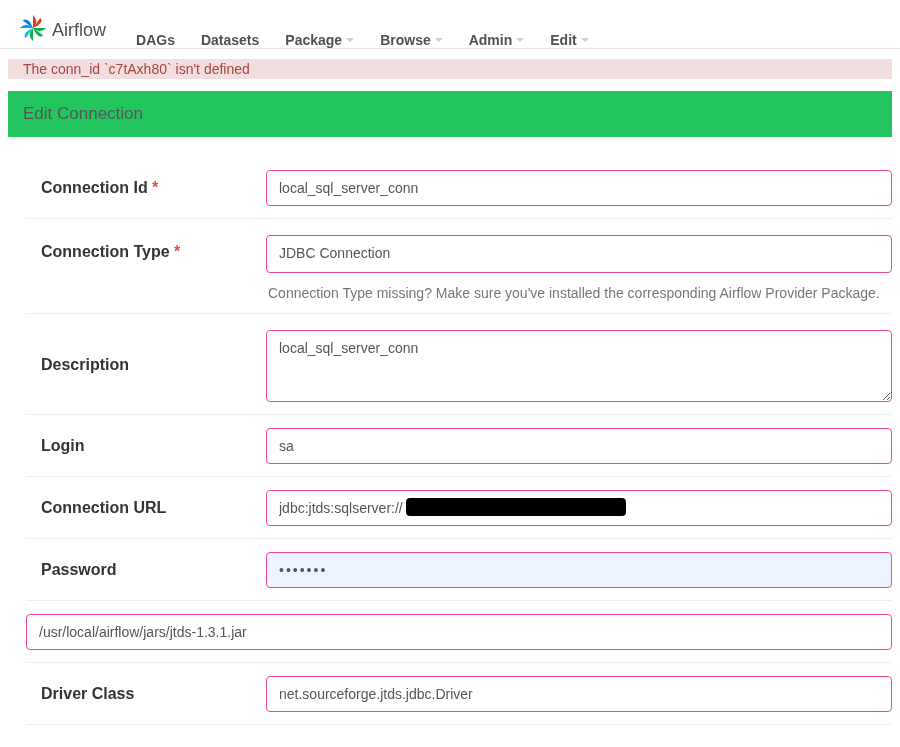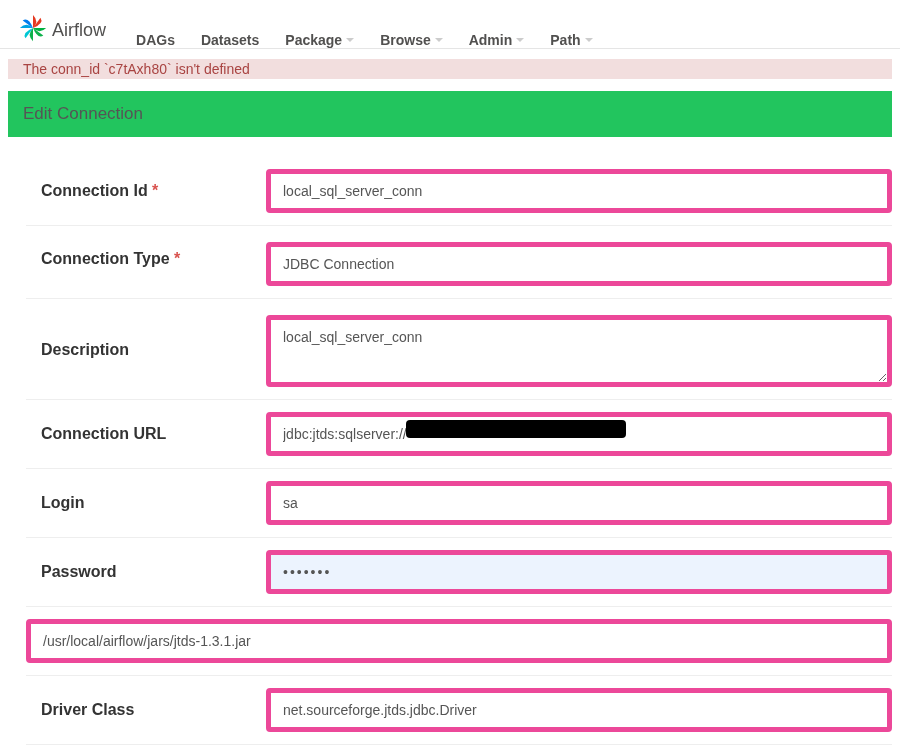--- a/index.html
+++ b/index.html
@@ -86,21 +86,21 @@
   .req { color: #d9534f; }
   .field-col {
     flex: 1;
     min-width: 0;
     display: flex;
     flex-direction: column;
     gap: 12px;
   }
   .text-input, .select-input, .textarea-input {
     width: 100%;
-    border: 5px solid #ec4899;
+    border: 1px solid #ec4899;
     border-radius: 4px;
     padding: 9px 12px;
     font-size: 14px;
     color: #555;
     background: #fff;
     font-family: inherit;
     outline: none;
   }
   .select-input {
     display: flex;
@@ -174,21 +174,21 @@
     </div>
     <div class="nav-item">
       <span>Browse</span>
       <span class="caret"></span>
     </div>
     <div class="nav-item">
       <span>Admin</span>
       <span class="caret"></span>
     </div>
     <div class="nav-item">
-      <span>Path</span>
+      <span>Edit</span>
       <span class="caret"></span>
     </div>
   </div>
 </div>
 <div class="nav-divider"></div>
 
 <div class="alert-wrap">
   <div class="alert">
     <span>The conn_id `c7tAxh80` isn't defined</span>
   </div>
@@ -214,53 +214,54 @@
       <div class="form-group tall">
         <div class="form-label" style="padding-top:8px">
           <span>Connection Type</span>
           <span class="req"> *</span>
         </div>
         <div class="field-col">
           <div class="select-input">
             <span>JDBC Connection</span>
             <span class="select-caret"></span>
           </div>
+          <div class="help-text">Connection Type missing? Make sure you've installed the corresponding Airflow Provider Package.</div>
         </div>
       </div>
 
       <div class="form-group tall">
         <div class="form-label" style="padding-top:26px">
           <span>Description</span>
         </div>
         <div class="field-col">
           <textarea class="textarea-input" style="">local_sql_server_conn</textarea>
         </div>
       </div>
 
       <div class="form-group">
         <div class="form-label">
+          <span>Login</span>
+        </div>
+        <div class="field-col">
+          <input class="text-input" type="text" value="sa" style="">
+        </div>
+      </div>
+
+      <div class="form-group">
+        <div class="form-label">
           <span>Connection URL</span>
         </div>
         <div class="field-col conn-url-wrap">
           <input class="text-input" type="text" value="jdbc:jtds:sqlserver://" style="">
           <div class="redaction"></div>
         </div>
       </div>
 
       <div class="form-group">
         <div class="form-label">
-          <span>Login</span>
-        </div>
-        <div class="field-col">
-          <input class="text-input" type="text" value="sa" style="">
-        </div>
-      </div>
-
-      <div class="form-group">
-        <div class="form-label">
           <span>Password</span>
         </div>
         <div class="field-col">
           <input class="text-input password-input" type="text" value="•••••••" style="">
         </div>
       </div>
 
       <div class="form-group">
         <div class="field-col">
           <input class="text-input" type="text" value="/usr/local/airflow/jars/jtds-1.3.1.jar" style="">

